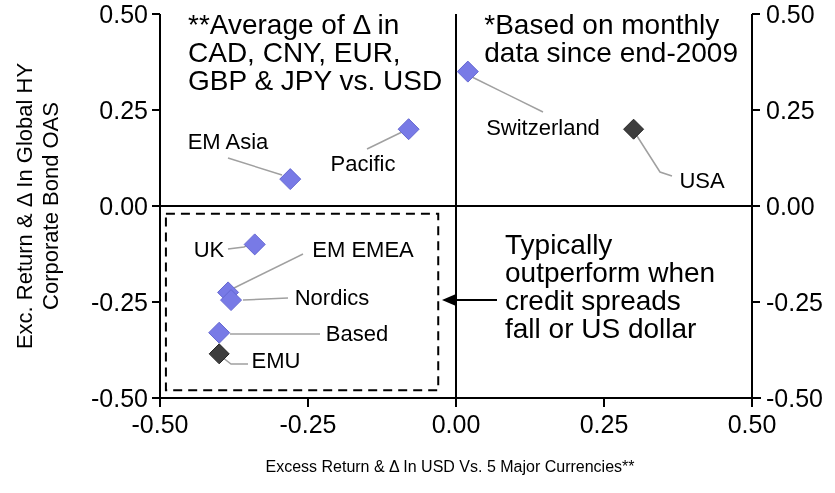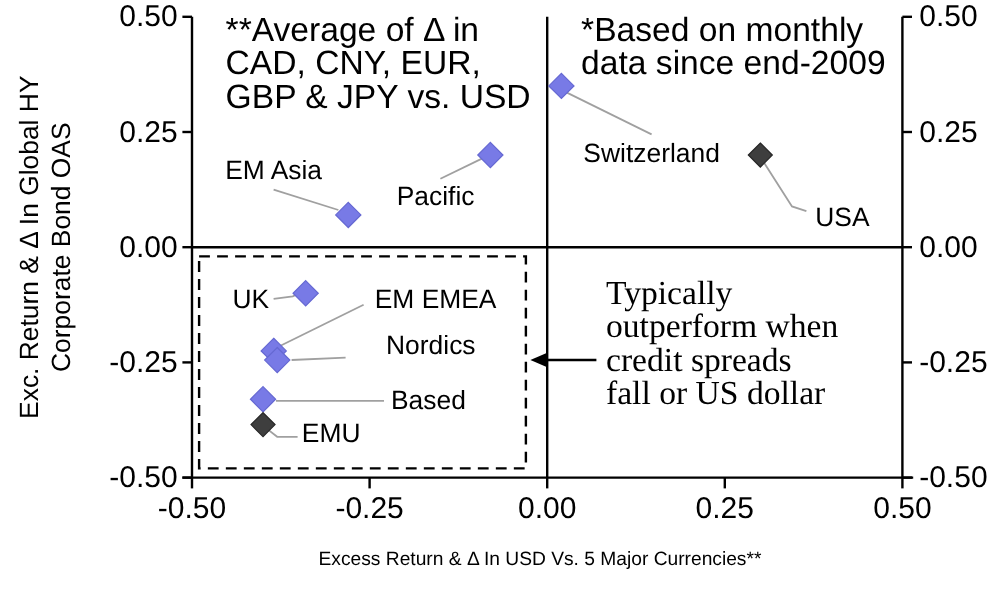--- a/index.html
+++ b/index.html
@@ -18,21 +18,21 @@
     font-size: 22px;
     line-height: 26px;
     white-space: nowrap;
     color: #000;
   }
   .center-anchor { transform: translate(-50%, -50%); }
   .tick-lbl { position: absolute; font-size: 25px; line-height: 26px; white-space: nowrap; }
   .ann { position: absolute; font-size: 28px; line-height: 28px; }
   #footnote-fx { left: 188px; top: 11px; text-align: left; }
   #footnote-monthly { right: 97px; top: 11px; }
-  #outperform-note { left: 505px; top: 231px; text-align: left; font-family: Liberation Serif, serif; }
+  #outperform-note { left: 505px; top: 231px; text-align: left; }
   #x-axis-title {
     position: absolute; left: 150px; top: 454px; width: 600px;
     text-align: center; font-size: 16px; line-height: 26px;
   }
   #y-axis-title {
     position: absolute; left: -162px; top: 180px; width: 400px; height: 52px;
     transform: rotate(-90deg); transform-origin: center center;
     text-align: center; font-size: 22px; line-height: 26px;
   }
 </style>
@@ -123,17 +123,17 @@
     <div class="tick-lbl" style="left: 766px; top: 193px;">0.00</div>
     <div class="tick-lbl" style="right: 687px; top: 289px;">-0.25</div>
     <div class="tick-lbl" style="left: 766px; top: 289px;">-0.25</div>
     <div class="tick-lbl" style="right: 687px; top: 385px;">-0.50</div>
     <div class="tick-lbl" style="left: 766px; top: 385px;">-0.50</div>
     <div class="lbl center-anchor" style="left: 228px; top: 142px;">EM Asia</div>
     <div class="lbl center-anchor" style="left: 363px; top: 164px;">Pacific</div>
     <div class="lbl center-anchor" style="left: 543px; top: 128px;">Switzerland</div>
     <div class="lbl center-anchor" style="left: 209px; top: 250px; text-align: right;">UK</div>
     <div class="lbl center-anchor" style="left: 363px; top: 250px;">EM EMEA</div>
-    <div class="lbl center-anchor" style="left: 332px; top: 288px; margin-left: 27px;">Nordics</div>
+    <div class="lbl center-anchor" style="left: 332px; top: 298px;">Nordics</div>
     <div class="lbl center-anchor" style="left: 357px; top: 334px;">Based</div>
     <div class="lbl center-anchor" style="left: 702px; top: 181px;">USA</div>
     <div class="lbl center-anchor" style="left: 276px; top: 361px;">EMU</div>
   </div>
 
 </body></html>

